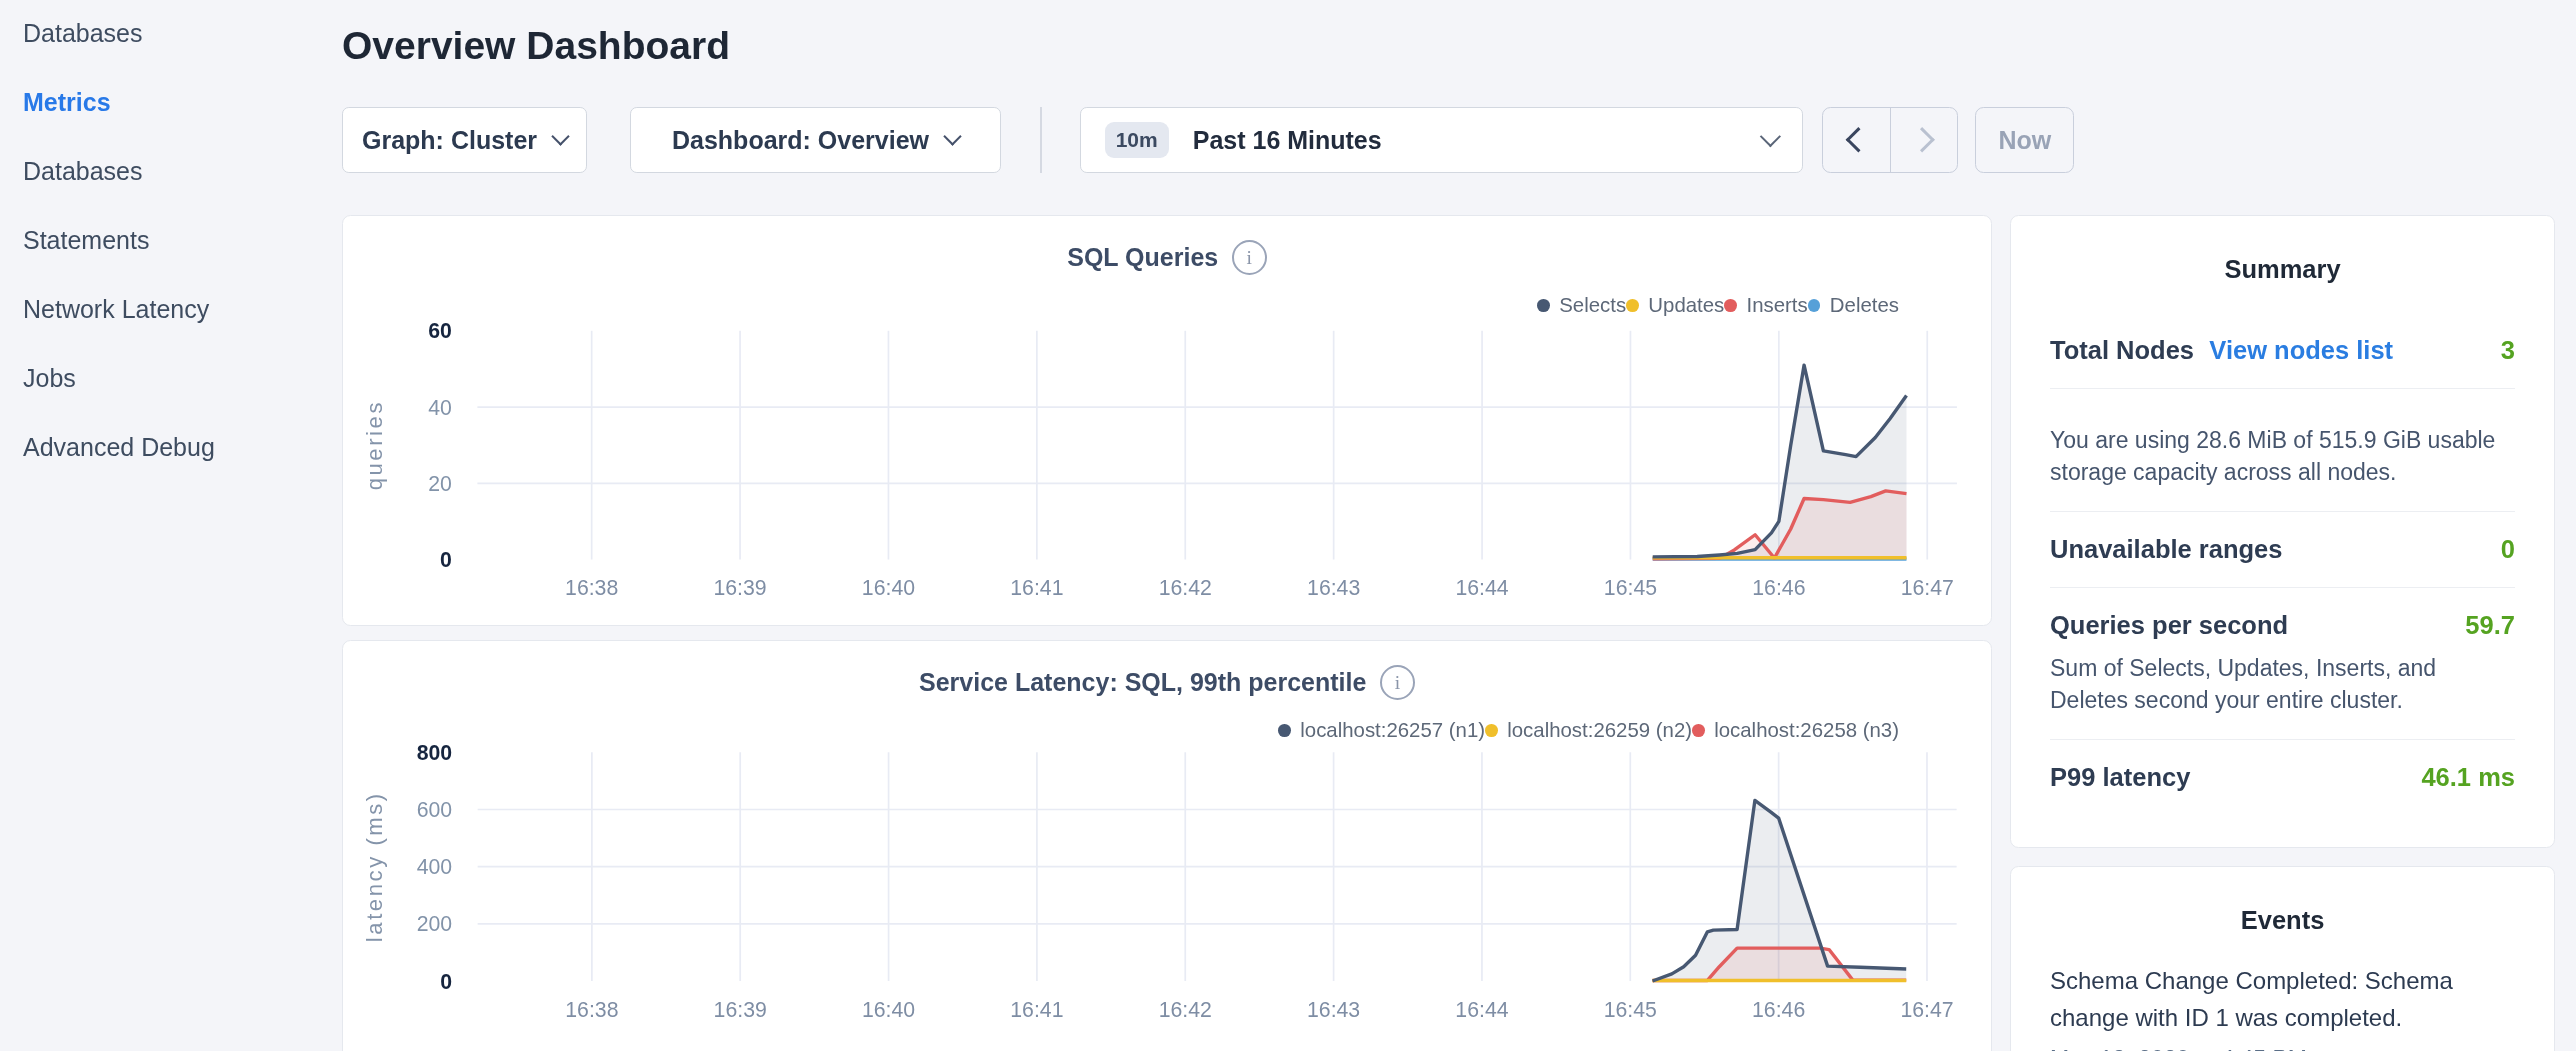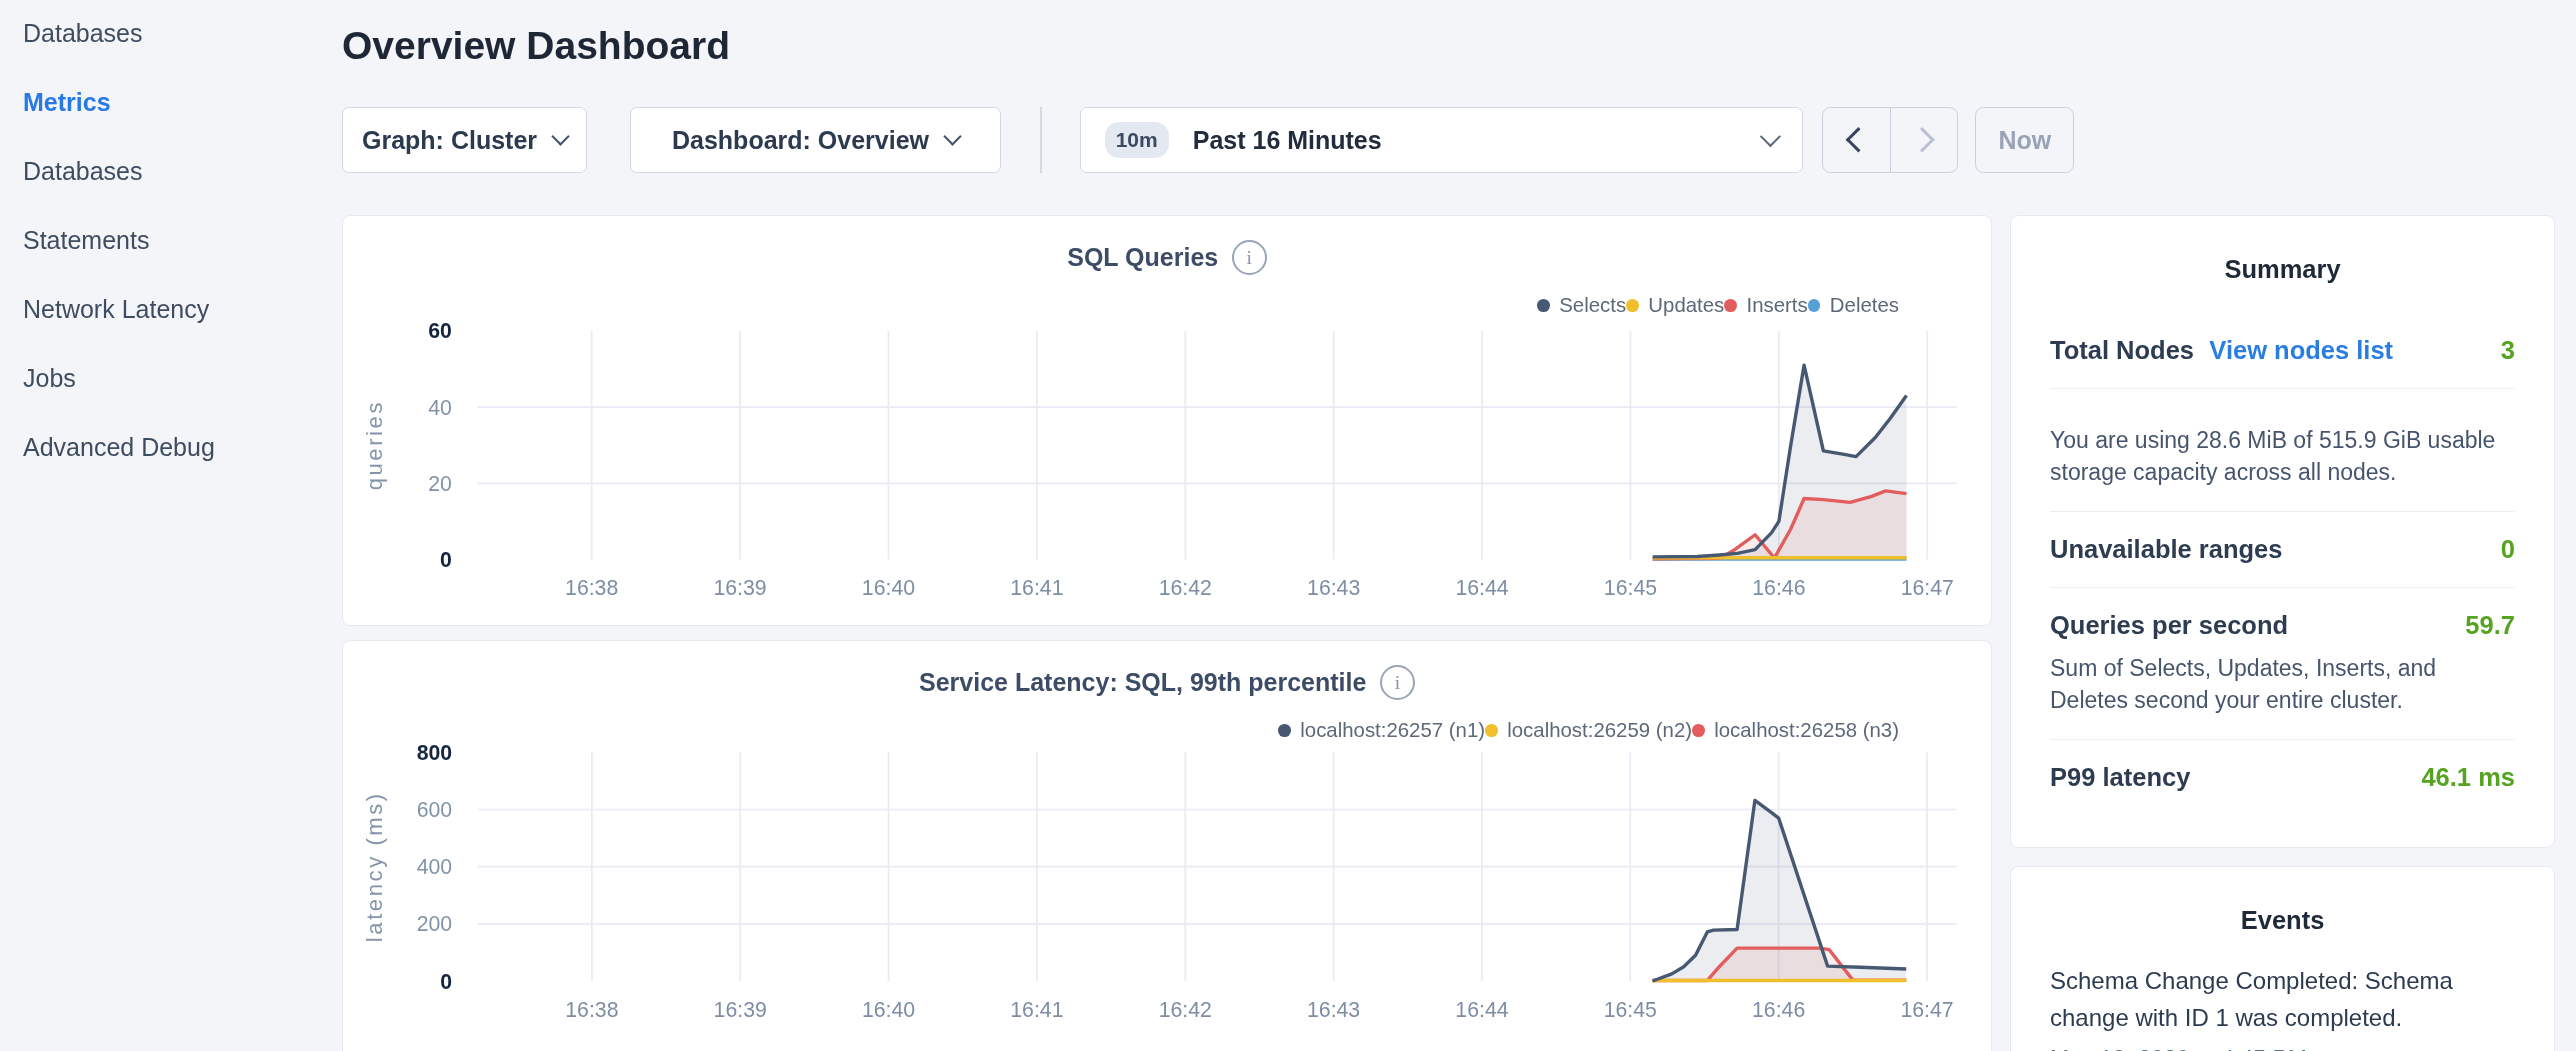--- a/index.html
+++ b/index.html
@@ -15,21 +15,21 @@
   .controls{position:absolute;left:342px;top:107px;height:66px;display:flex;align-items:stretch;}
   .dd{display:flex;align-items:center;justify-content:center;gap:17px;background:#fff;
       border:1.7px solid #d3d8e0;border-radius:6.8px;font-size:25px;font-weight:bold;color:#2c3a50;cursor:pointer;}
   .dd1{width:245px;}
   .dd2{width:371px;margin-left:43px;}
   .chev{width:11px;height:11px;border-right:2.6px solid #45516a;border-bottom:2.6px solid #45516a;
         transform:rotate(45deg);margin-top:-6.8px;}
   .vdivider{width:1.7px;background:#d5d9e2;margin-left:39px;}
   .timepicker{margin-left:38px;width:723px;display:flex;align-items:center;background:#fff;
       border:1.7px solid #d3d8e0;border-radius:6.8px;padding:0 24px;cursor:pointer;}
-  .tp-badge{background:#e4e8f0;border-radius:14px;padding:6px 11px;font-size:21px;font-weight:bold;color:#3c4a61;}
+  .tp-badge{background:#e4e8f0;border-radius:9px;padding:6px 11px;font-size:21px;font-weight:bold;color:#3c4a61;}
   .tp-label{margin-left:24px;font-size:25px;font-weight:bold;color:#222c3d;}
   .tp-chev{margin-left:auto;width:12.8px;height:12.8px;border-right:2.1px solid #5a6578;border-bottom:2.1px solid #5a6578;
         transform:rotate(45deg);margin-top:-6.8px;}
   .arrows{margin-left:19.6px;width:134px;display:flex;border:1.7px solid #c9cfdc;border-radius:8.5px;overflow:hidden;}
   .arrows button{flex:1;display:flex;align-items:center;justify-content:center;background:transparent;border:none;cursor:pointer;}
   .arrows button:first-child{border-right:1.7px solid #c9cfdc;}
   .arr{width:14.5px;height:14.5px;border-right:3.8px solid #39455e;border-bottom:3.8px solid #39455e;}
   .arr.left{transform:rotate(135deg);margin-left:5.1px;}
   .arr.right{transform:rotate(-45deg);border-color:#b9c1d0;margin-right:5.1px;}
   .now-btn{margin-left:17px;width:99px;border:1.7px solid #c9cfdc;border-radius:8.5px;background:transparent;

